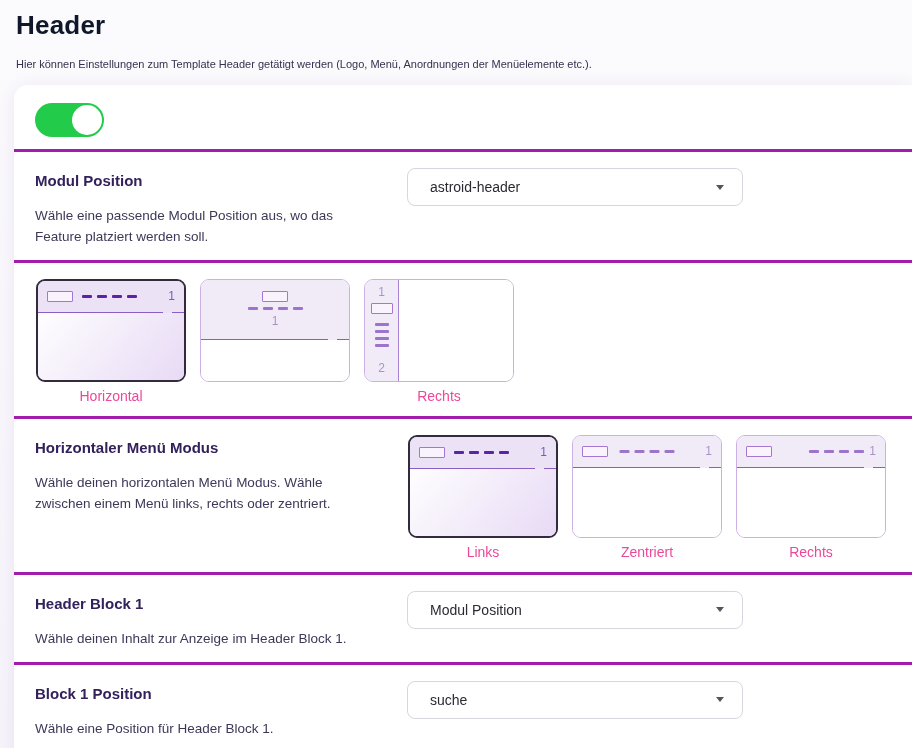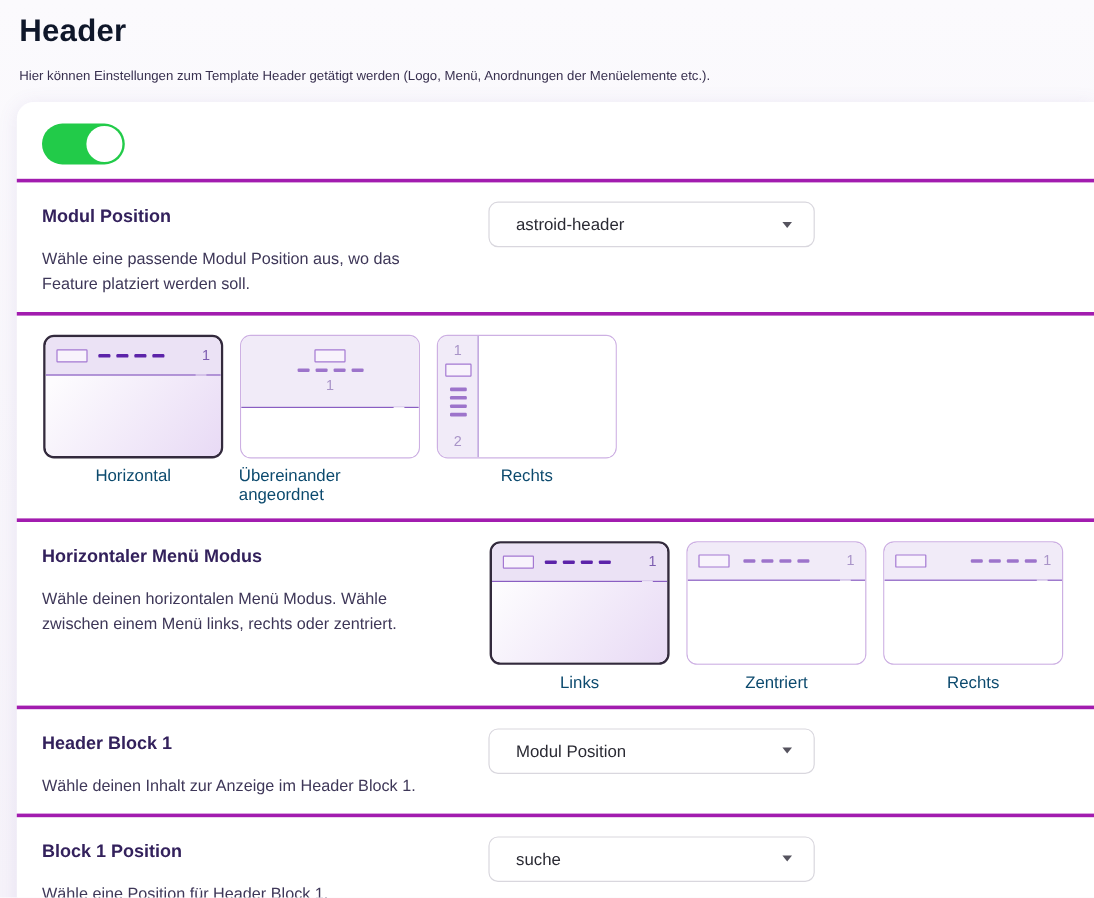--- a/index.html
+++ b/index.html
@@ -26,21 +26,21 @@
   .row + .row { border-top:3px solid #a21caf; }
   .row-left { width:372px; flex-shrink:0; padding-right:24px; }
   .setting-label { font-size:15px; font-weight:600; color:#33215c; margin:6px 0 17px; }
   .setting-desc { font-size:13.5px; color:#3e3758; line-height:1.55; max-width:335px; }
   .row-right { flex:1; padding-top:2px; }
   
   .toggle { width:69px; height:34px; border-radius:17px; background:#22cb49; position:relative; cursor:pointer; margin-top:2px; }
   .toggle .knob { position:absolute; top:2px; right:2px; width:30px; height:30px; border-radius:50%; background:#fff; }
   
   .select {
-    width:272px; height:38px; background:#fff;
+    width:336px; height:38px; background:#fff;
     border:1px solid #d9d7de; border-radius:8px;
     display:flex; align-items:center;
     padding:0 18px 0 22px;
     font-size:14px; color:#2a2a33; cursor:pointer;
   }
   .caret { margin-left:auto; width:0; height:0;
     border-left:4px solid transparent; border-right:4px solid transparent;
     border-top:5px solid #55535e; }
   
   .options { display:flex; gap:12px; align-items:flex-start; }
@@ -78,21 +78,21 @@
   .pv.pv-sidebar { flex-direction:row; }
   .pv-side {
     width:34px; background:#f1ebf8; border-right:1px solid #a782d2;
     display:flex; flex-direction:column; align-items:center; padding:6px 0 7px;
   }
   .pv-side .logo { width:22px; height:11px; margin-top:5px; }
   .vdashes { display:flex; flex-direction:column; gap:4px; margin-top:9px; }
   .vdashes .dash { width:14px; }
   .pv-side .num:last-child { margin-top:auto; }
   .pv-sidebody { flex:1; background:#fff; }
-  .opt-label { margin-top:6px; font-size:14px; color:#0c4a6e; }
+  .opt-label { margin-top:6px; font-size:14px; color:#ec4899; }
 </style>
 </head>
 <body>
 
 <div class="page-header">
   <div class="page-title">Header</div>
   <div class="page-subtitle">Hier können Einstellungen zum Template Header getätigt werden (Logo, Menü, Anordnungen der Menüelemente etc.).</div>
 </div>
 
 <div class="card">
@@ -146,21 +146,20 @@
               <span class="dashes">
                 <span class="dash"></span>
                   <span class="dash"></span>
                   <span class="dash"></span>
                   <span class="dash"></span>
               </span>
               <span class="num">1</span>
             </div>
             <div class="pv-body"></div>
           </div>
-          <div class="opt-label">Übereinander angeordnet</div>
         </div>
 
         <div class="opt">
           <div class="pv pv-sidebar">
             <div class="pv-side">
               <span class="num">1</span>
               <span class="logo"></span>
               <span class="vdashes">
                 <span class="dash"></span>
                   <span class="dash"></span>

